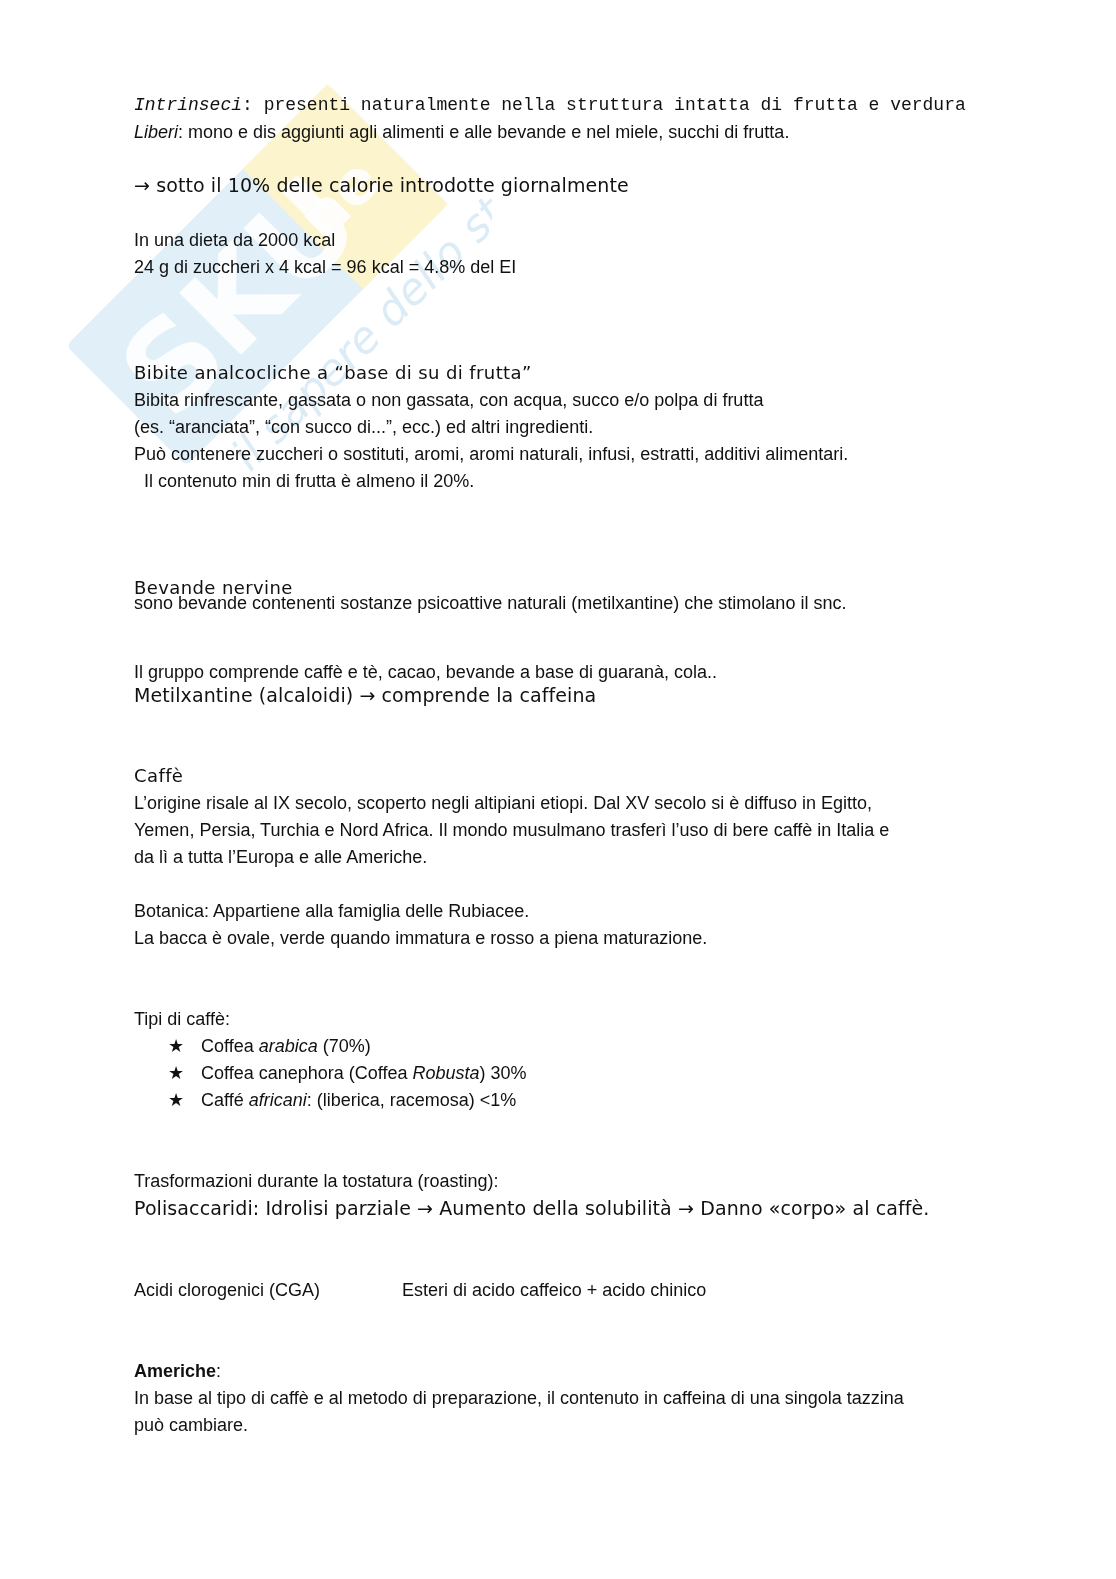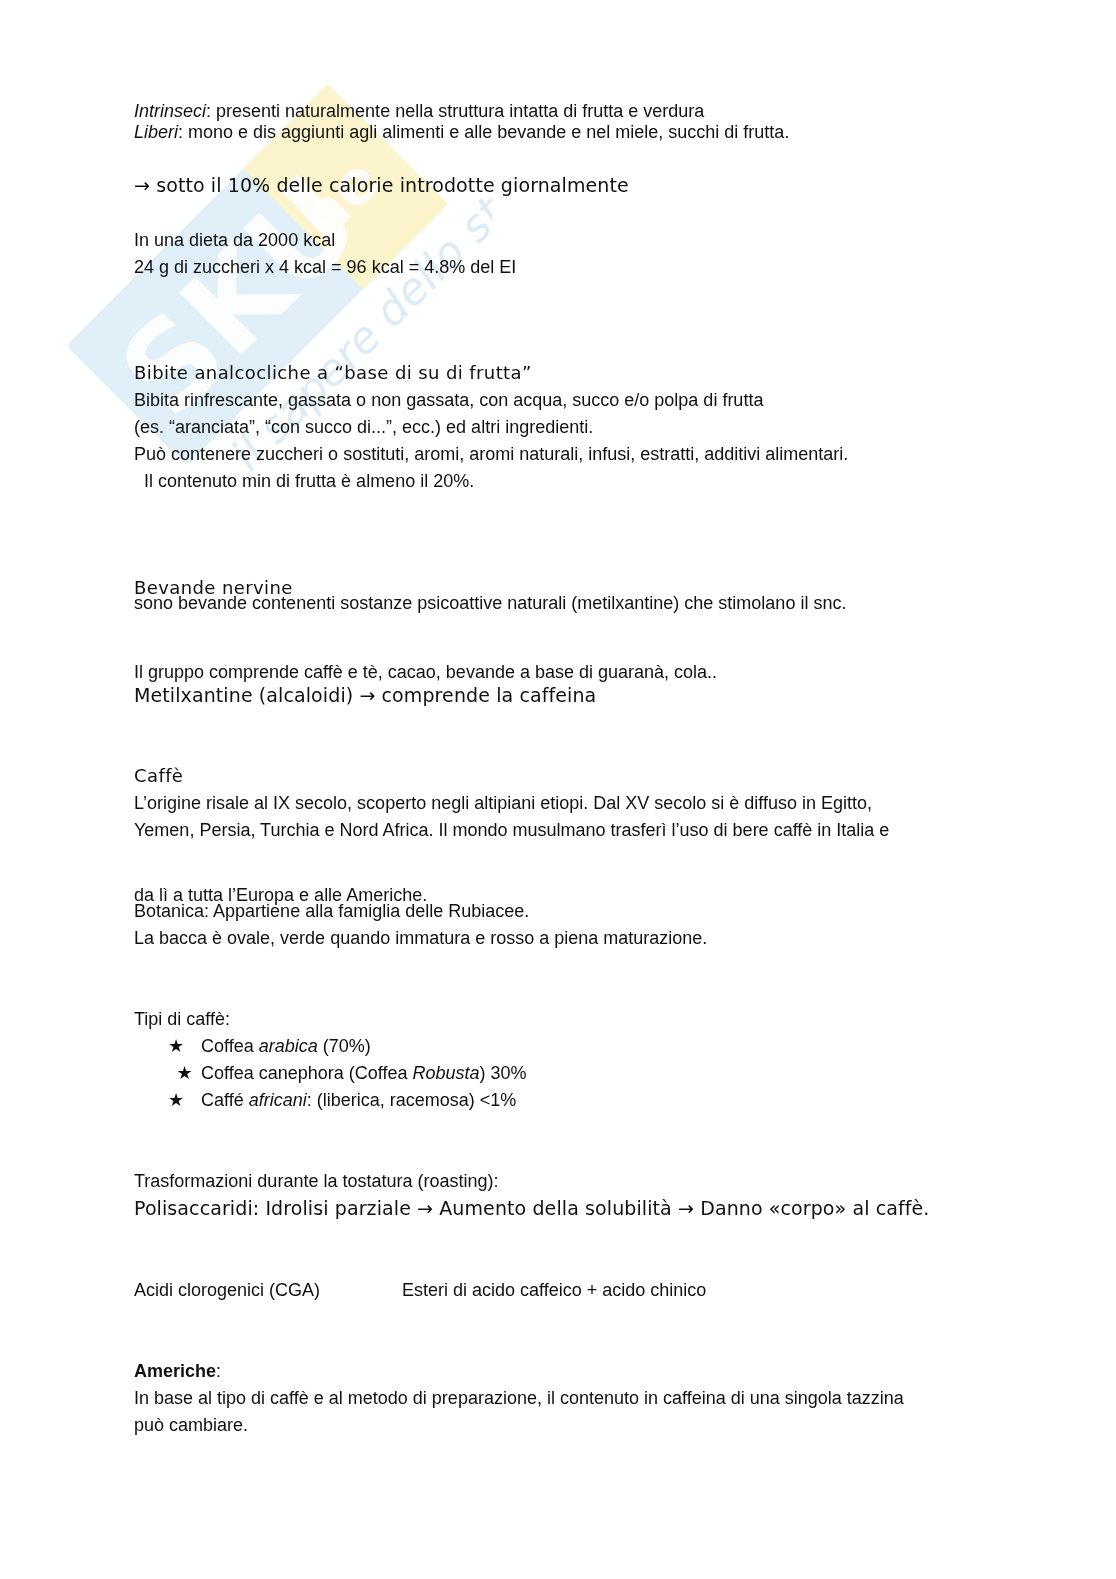--- a/index.html
+++ b/index.html
@@ -29,21 +29,21 @@
     <rect x="50" y="150" width="370" height="170" rx="6" fill="#dcecf7" opacity="0.85"></rect>
     <rect x="300" y="150" width="120" height="170" fill="#fff5c4" opacity="0.85"></rect>
     <text x="70" y="280" font-family="DejaVu Sans, sans-serif" font-weight="bold" font-size="120" fill="#ffffff" opacity="0.9">SKU</text>
     <text x="305" y="260" font-family="DejaVu Sans, sans-serif" font-weight="bold" font-size="60" fill="#ffffff" opacity="0.9">ne</text>
     <text x="90" y="370" font-family="DejaVu Sans, sans-serif" font-style="italic" font-size="44" fill="#dcecf7">il sapere dello studente</text>
   </g>
 </svg>
 
 <div class="page">
 
-  <div class="line" style="top:100px;">
+  <div class="line" style="top:94px;font-family:Liberation Mono, monospace;">
     <span class="i">Intrinseci</span><span>: presenti naturalmente nella struttura intatta di frutta e verdura</span>
   </div>
   <div class="line" style="top:121px;">
     <span class="i">Liberi</span><span>: mono e dis aggiunti agli alimenti e alle bevande e nel miele, succhi di frutta.</span>
   </div>
 
   <div class="line sans2" style="top:174px;">→ sotto il 10% delle calorie introdotte giornalmente</div>
 
   <div class="line" style="top:229px;">In una dieta da 2000 kcal</div>
   <div class="line" style="top:256px;">24 g di zuccheri x 4 kcal = 96 kcal = 4.8% del EI</div>
@@ -56,33 +56,33 @@
 
   <div class="line heading" style="top:577px;">Bevande nervine</div>
   <div class="line" style="top:592px;">sono bevande contenenti sostanze psicoattive naturali (metilxantine) che stimolano il snc.</div>
   <div class="line" style="top:661px;">Il gruppo comprende caffè e tè, cacao, bevande a base di guaranà, cola..</div>
 
   <div class="line sans2" style="top:684px;">Metilxantine (alcaloidi) → comprende la caffeina</div>
 
   <div class="line heading" style="top:765px;">Caffè</div>
   <div class="line" style="top:792px;">L’origine risale al IX secolo, scoperto negli altipiani etiopi. Dal XV secolo si è diffuso in Egitto,</div>
   <div class="line" style="top:819px;">Yemen, Persia, Turchia e Nord Africa. Il mondo musulmano trasferì l’uso di bere caffè in Italia e</div>
-  <div class="line" style="top:884px;">da lì a tutta l’Europa e alle Americhe.</div>
+  <div class="line" style="top:846px;">da lì a tutta l’Europa e alle Americhe.</div>
 
   <div class="line" style="top:900px;">
     <span class="u">Botanica</span><span>: Appartiene alla famiglia delle Rubiacee.</span>
   </div>
   <div class="line" style="top:927px;">La bacca è ovale, verde quando immatura e rosso a piena maturazione.</div>
 
   <div class="line u" style="top:1008px;">Tipi di caffè:</div>
 
   <div class="bullet" style="top:1035px;">
     <span class="star">★</span><span>Coffea </span><span class="i">arabica</span><span> (70%)</span>
   </div>
-  <div class="bullet" style="top:1062px;text-align:center;">
+  <div class="bullet" style="top:1062px;">
     <span class="star">★</span><span>Coffea canephora (Coffea </span><span class="i">Robusta</span><span>) 30%</span>
   </div>
   <div class="bullet" style="top:1089px;">
     <span class="star">★</span><span>Caffé </span><span class="i">africani</span><span>: (liberica, racemosa) &lt;1%</span>
   </div>
 
   <div class="line u" style="top:1170px;">Trasformazioni durante la tostatura (roasting):</div>
   <div class="line sans2" style="top:1197px;">Polisaccaridi: Idrolisi parziale → Aumento della solubilità → Danno «corpo» al caffè.</div>
 
   <div class="line" style="top:1279px;">Acidi clorogenici (CGA)</div>

